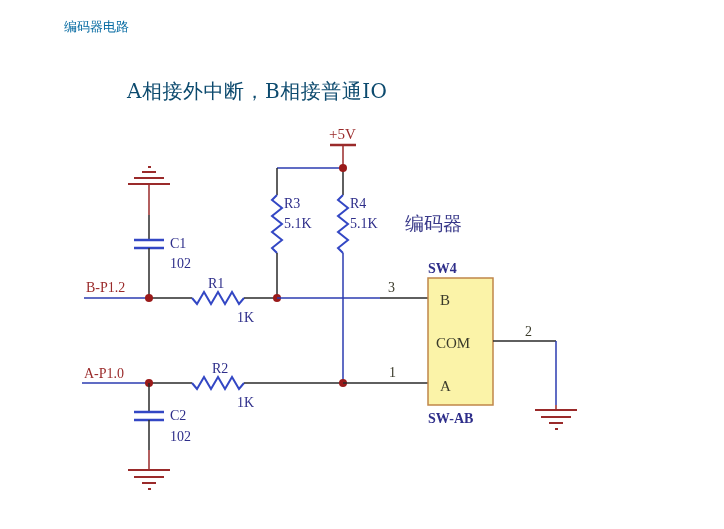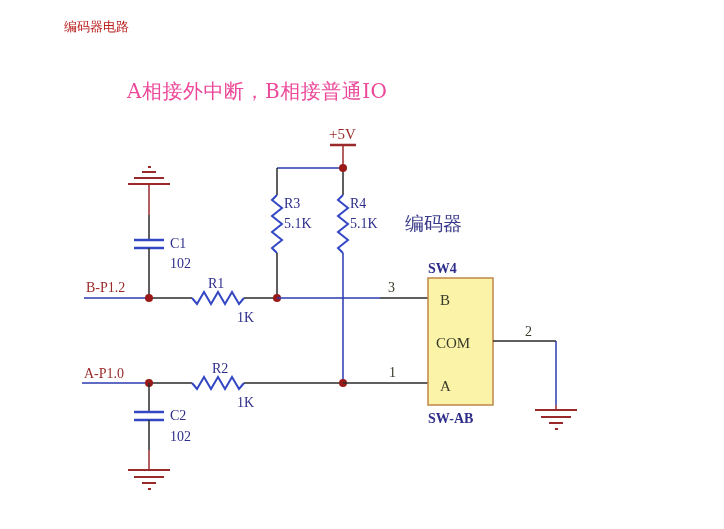--- a/index.html
+++ b/index.html
@@ -1,23 +1,23 @@
 <!DOCTYPE html>
 <html><head>
   <meta charset="utf-8">
   <style>
     html, body { margin: 0; padding: 0; background: #ffffff; }
     body { width: 724px; height: 529px; position: relative; overflow: hidden; }
     .page-title {
       position: absolute; left: 64px; top: 18px;
-      font-family: "DejaVu Sans", sans-serif; font-size: 13px; color: #b91c1c;
+      font-family: "DejaVu Sans", sans-serif; font-size: 13px; color: #0369a1;
     }
     .subtitle {
       position: absolute; left: 127px; top: 78px;
-      font-family: "DejaVu Serif", serif; font-size: 20px; color: #ec4899;
+      font-family: "DejaVu Serif", serif; font-size: 20px; color: #0c4a6e;
       letter-spacing: 0.5px;
     }
     svg.schematic { position: absolute; left: 0; top: 0; }
     .lbl { font-family: "Liberation Serif", serif; fill: #2e2e8a; }
     .lbl-red { font-family: "Liberation Serif", serif; fill: #9a2a2a; }
     .lbl-dark { font-family: "Liberation Serif", serif; fill: #3a3a2a; }
     .lbl-cn { font-family: "DejaVu Sans", sans-serif; fill: #3a3a8a; }
   </style>
 </head>
 <body>

